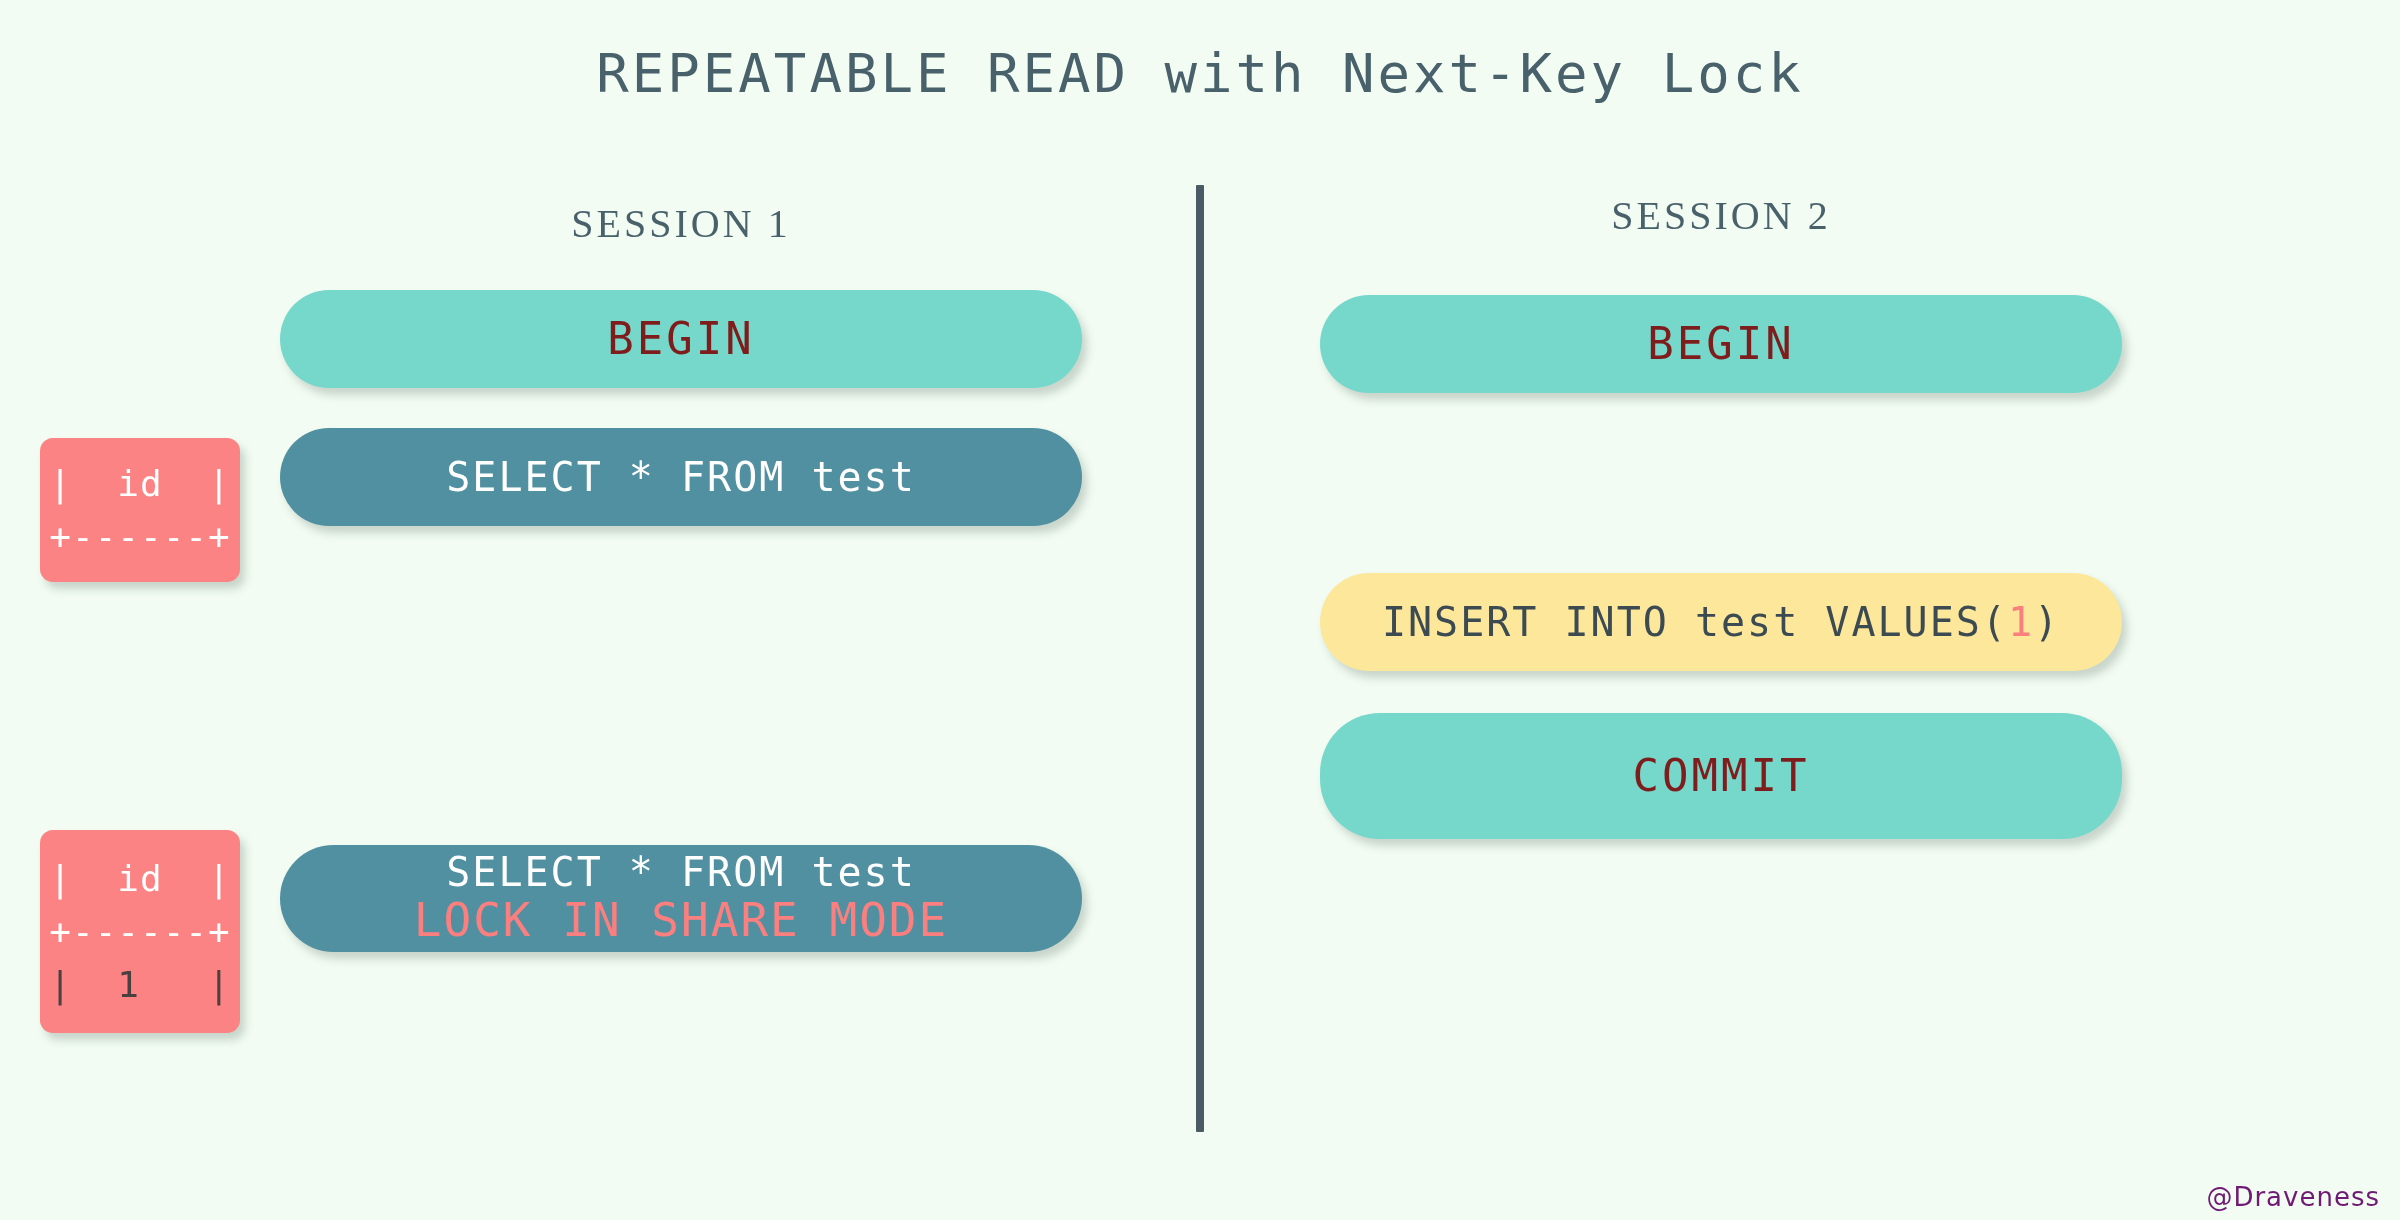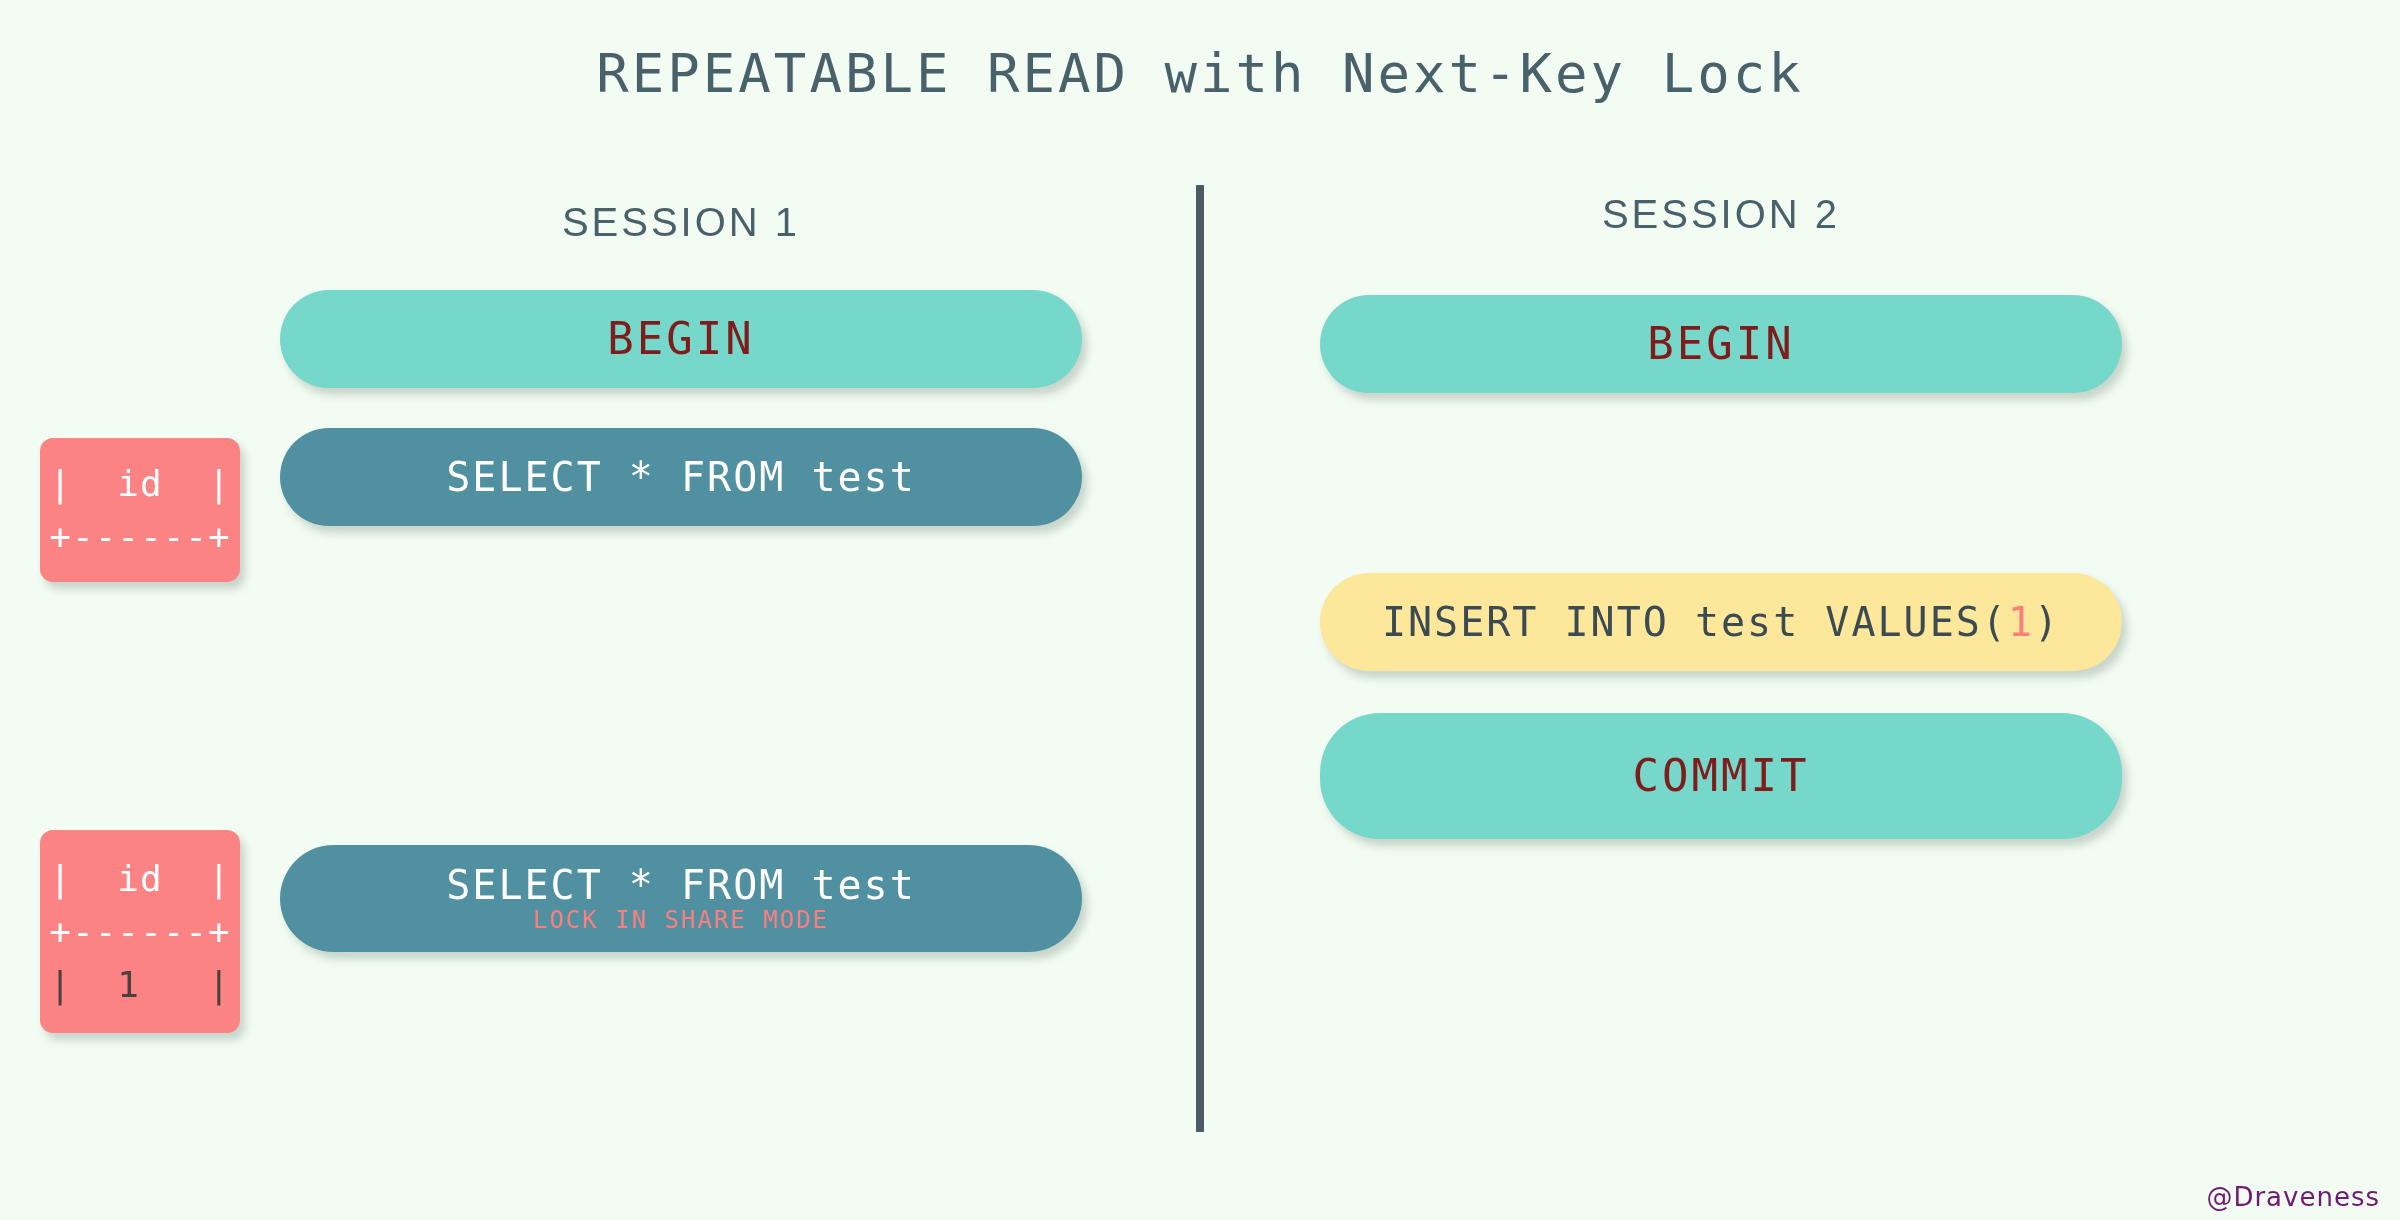--- a/index.html
+++ b/index.html
@@ -35,21 +35,21 @@
   }
 
   
   .session-label {
     position: absolute;
     font-size: 40px;
     letter-spacing: 3px;
     color: #49616b;
     white-space: pre;
     text-align: center;
-    font-family: Liberation Sans, sans-serif;
+    font-family: Liberation Serif, serif;
   }
   #session1-label { left: 280px; top: 200px; width: 802px; }
   #session2-label { left: 1320px; top: 192px; width: 802px; }
 
   
   .divider {
     position: absolute;
     left: 1196px;
     top: 185px;
     width: 8px;
@@ -74,21 +74,21 @@
   .pill-teal   { background: #76d7cb; color: #7f1d1d; }
   .pill-blue   { background: #5090a0; color: #ffffff; }
   .pill-yellow { background: #fce79b; color: #3c4a52; }
 
   .pill .line1 {
     font-size: 40px;
     letter-spacing: 2px;
     line-height: 1.12;
   }
   .pill .line2 {
-    font-size: 24px;
+    font-size: 46px;
     letter-spacing: 2px;
     line-height: 1.12;
     color: #fb7f7f;
   }
   .pill.big-label .line1 {
     font-size: 44px;
     letter-spacing: 3px;
   }
   .hl-red { color: #fb7f7f; }
 

